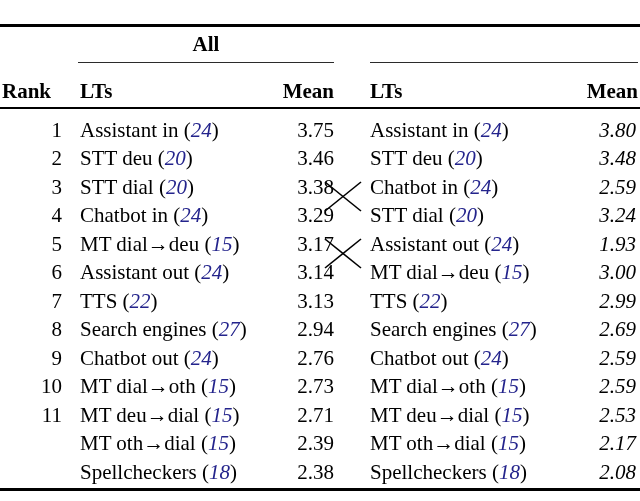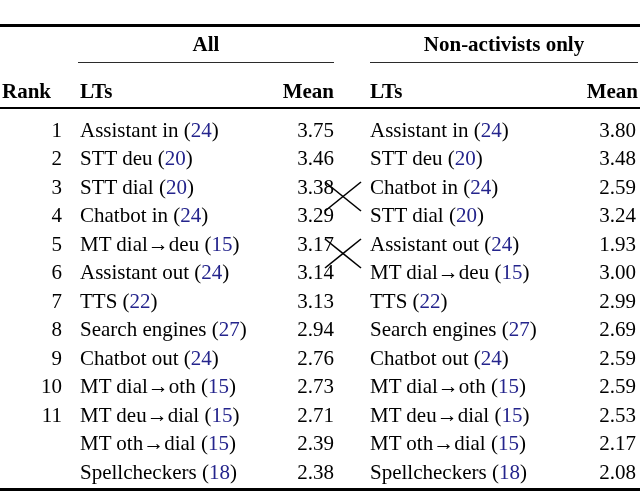--- a/index.html
+++ b/index.html
@@ -106,23 +106,23 @@
   }
   .cell {
     position: absolute;
     top: 0;
     height: 28.5px;
   }
   .c-rank   { left: 0px;   width: 62px;  text-align: right; }
   .c-lt-l   { left: 80px;  text-align: left; }
   .c-mean-l { left: 214px; width: 120px; text-align: right; }
   .c-lt-r   { left: 370px; text-align: left; }
-  .c-mean-r { left: 516px; width: 120px; text-align: right; }
-
-  .count { color: #24248c; }
+  .c-mean-r { left: 516px; width: 120px; text-align: right; font-style: italic; }
+
+  .count { color: #24248c; font-style: italic; }
   .paren { color: #000000; }
 
   
   .crossmark {
     position: absolute;
     width: 38px;
     height: 31px;
     overflow: visible;
   }
 
@@ -147,21 +147,20 @@
   }
 </style>
 </head>
 <body>
 
 <div id="table-figure">
 
   <div class="rule rule-top"></div>
 
   <div class="group-head group-head-all">All</div>
-  <div class="group-head group-head-nonact">Non-activists only</div>
 
   <div class="rule rule-group-left"></div>
   <div class="rule rule-group-right"></div>
 
   <div class="col-head ch-rank">Rank</div>
   <div class="col-head ch-lts-l">LTs</div>
   <div class="col-head ch-mean-l">Mean</div>
   <div class="col-head ch-lts-r">LTs</div>
   <div class="col-head ch-mean-r">Mean</div>
 

